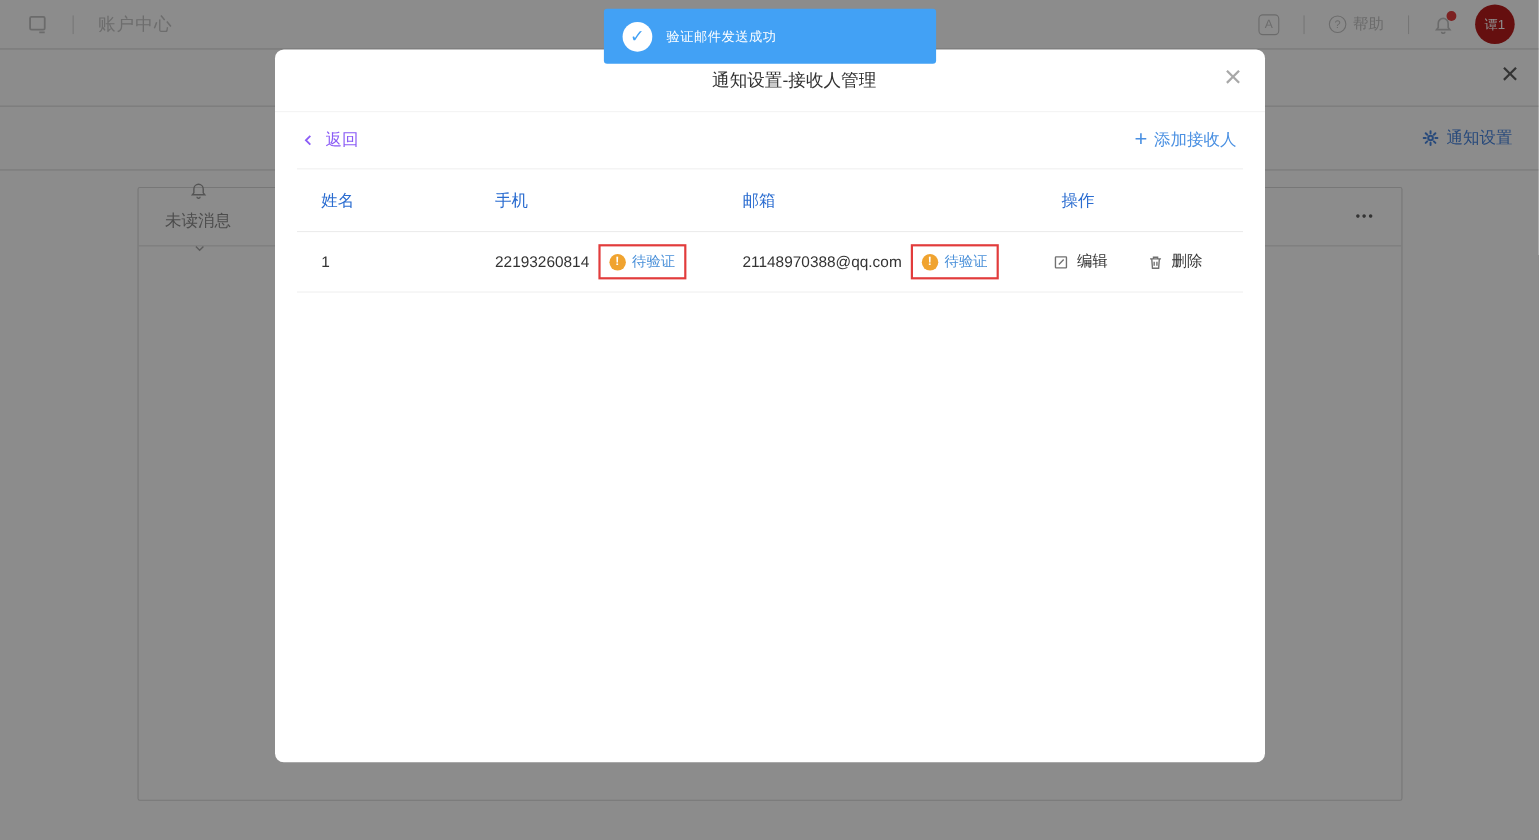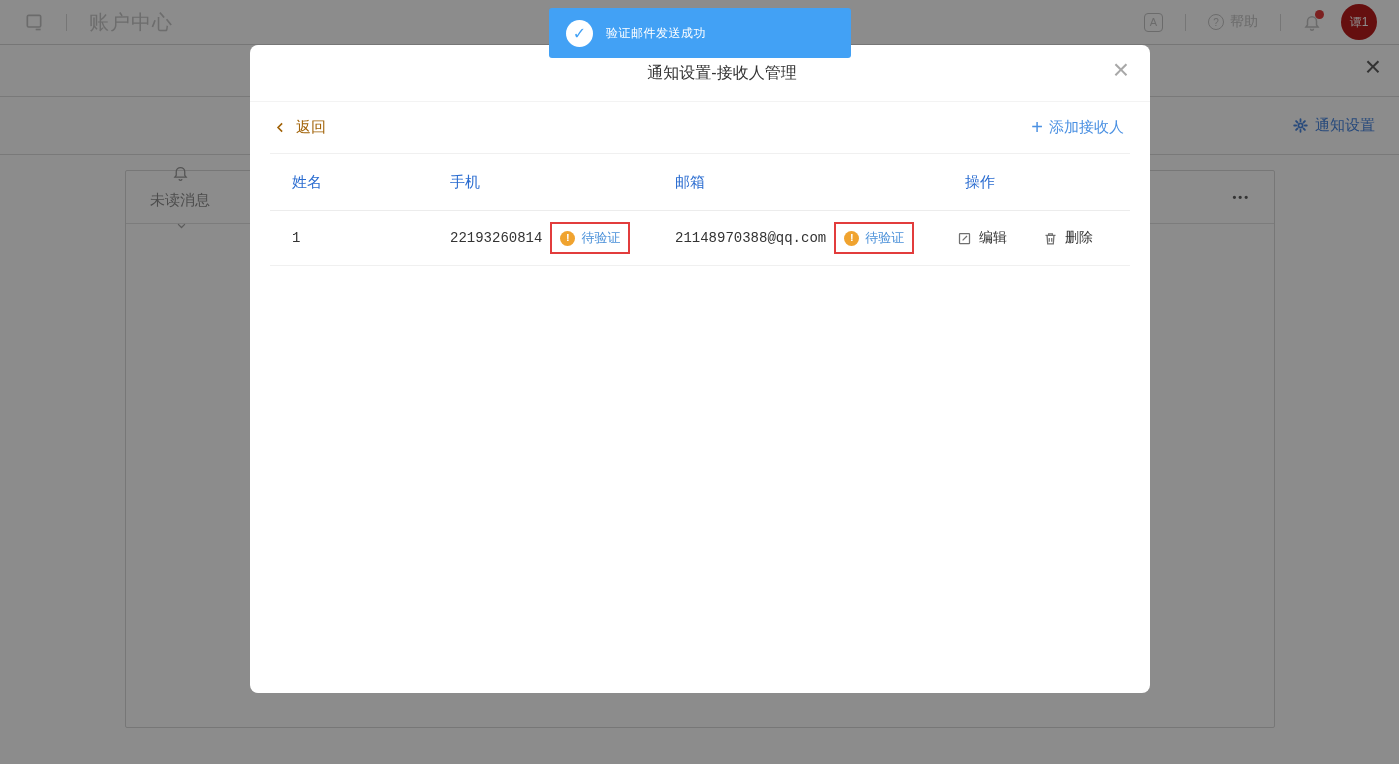--- a/index.html
+++ b/index.html
@@ -8,21 +8,21 @@
   .screen { position:relative; width:1399px; height:764px; background:#fff; overflow:hidden; }
 
   
   .bg { position:absolute; inset:0; }
   .topbar { position:absolute; left:0; top:0; width:100%; height:45px;
             border-bottom:1px solid #d8d8d8; display:flex; align-items:center;
             justify-content:space-between; padding:0 22px 0 24px; }
   .topbar-left, .topbar-right { display:flex; align-items:center; }
   .icon-monitor { color:#c4c4c4; display:flex; }
   .vdiv { width:1px; height:17px; background:#d8d8d8; margin:0 22px; }
-  .app-title { font-size:20px; color:#c6c6c6; letter-spacing:1px; }
+  .app-title { font-size:16px; color:#c6c6c6; letter-spacing:1px; }
   .lang-icon { width:19px; height:19px; border:1.5px solid #c4c4c4; border-radius:4px;
                color:#c4c4c4; font-size:11px; display:flex; align-items:center; justify-content:center; }
   .help { display:flex; align-items:center; gap:6px; color:#c4c4c4; font-size:14px; cursor:pointer; }
   .q-circle { width:16px; height:16px; border:1.5px solid #c4c4c4; border-radius:50%;
               font-size:10px; display:flex; align-items:center; justify-content:center; }
   .bell-wrap { position:relative; display:flex; color:#c4c4c4; margin-right:20px; }
   .red-dot { position:absolute; top:-3px; right:-3px; width:9px; height:9px;
              background:#e23c3c; border-radius:50%; }
   .avatar { width:36px; height:36px; border-radius:50%; background:#b91c1c; color:#ffffff;
             font-size:12px; display:flex; align-items:center; justify-content:center; }
@@ -62,30 +62,30 @@
   .modal { position:absolute; left:250px; top:45px; width:900px; height:648px; z-index:3;
            background:#fff; border-radius:8px; }
   .modal-head { position:relative; height:57px; display:flex; align-items:center;
                 justify-content:center; border-bottom:1px solid #f3f3f3;padding-left:44px; }
   .modal-title { font-size:16px; color:#333; }
   .modal-close { position:absolute; right:21px; top:11px; font-size:28px; color:#a8a8a8;
                  line-height:1; cursor:pointer; }
   .modal-body { padding:0 20px; }
   .backrow { height:52px; display:flex; align-items:center; justify-content:space-between;
              padding:0 6px 0 4px; border-bottom:1px solid #f0f0f0; }
-  .back-link { display:flex; align-items:center; gap:9px; color:#a16207; font-size:15px;
+  .back-link { display:flex; align-items:center; gap:9px; color:#8b5cf6; font-size:15px;
                cursor:pointer; text-decoration:none; }
   .add-link { display:flex; align-items:center; gap:6px; color:#4a90e2; font-size:15px;
               cursor:pointer; text-decoration:none; }
   .plus-glyph { font-size:20px; line-height:1; font-weight:400; margin-top:-2px; }
 
   .grid-row { display:grid; grid-template-columns:158px 225px 290px 1fr; align-items:center; }
   .thead { height:57px; border-bottom:1px solid #ececec; color:#2a6cd0; font-size:15px; }
   .trow  { height:55px; border-bottom:1px solid #f0f0f0; color:#333; font-size:14px; }
-  .cell  { padding-left:22px; display:flex; align-items:center;font-family:Liberation Mono, monospace; }
+  .cell  { padding-left:22px; display:flex; align-items:center; }
   .cell-ops { padding-left:14px; gap:36px; }
 
   .badge-annot { border:2px solid #e23c3c; padding:5px 8px; display:flex;
                  align-items:center; gap:6px; margin-left:8px; }
   .warn-circle { width:15px; height:15px; background:#f0a32f; color:#fff; border-radius:50%;
                  font-size:11px; font-weight:bold; display:flex; align-items:center;
                  justify-content:center; flex:0 0 15px; }
   .status-text { color:#4a90d9; font-size:13px; white-space:nowrap; }
 
   .op-btn { display:flex; align-items:center; gap:7px; color:#333; font-size:14px; cursor:pointer; }

